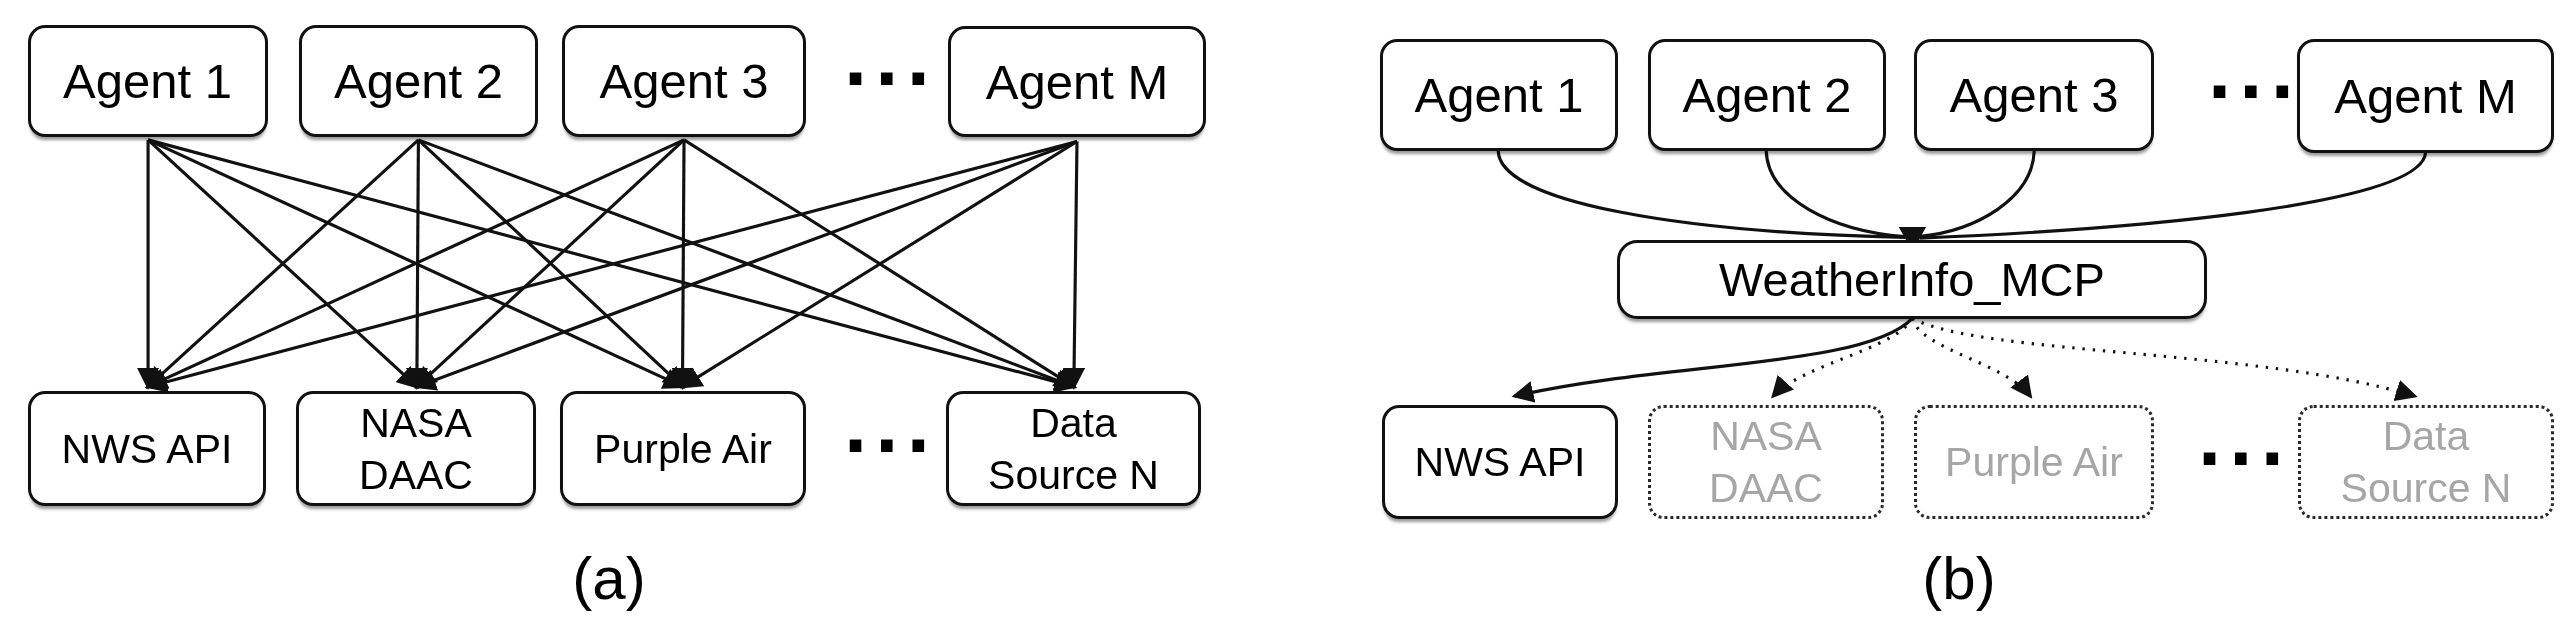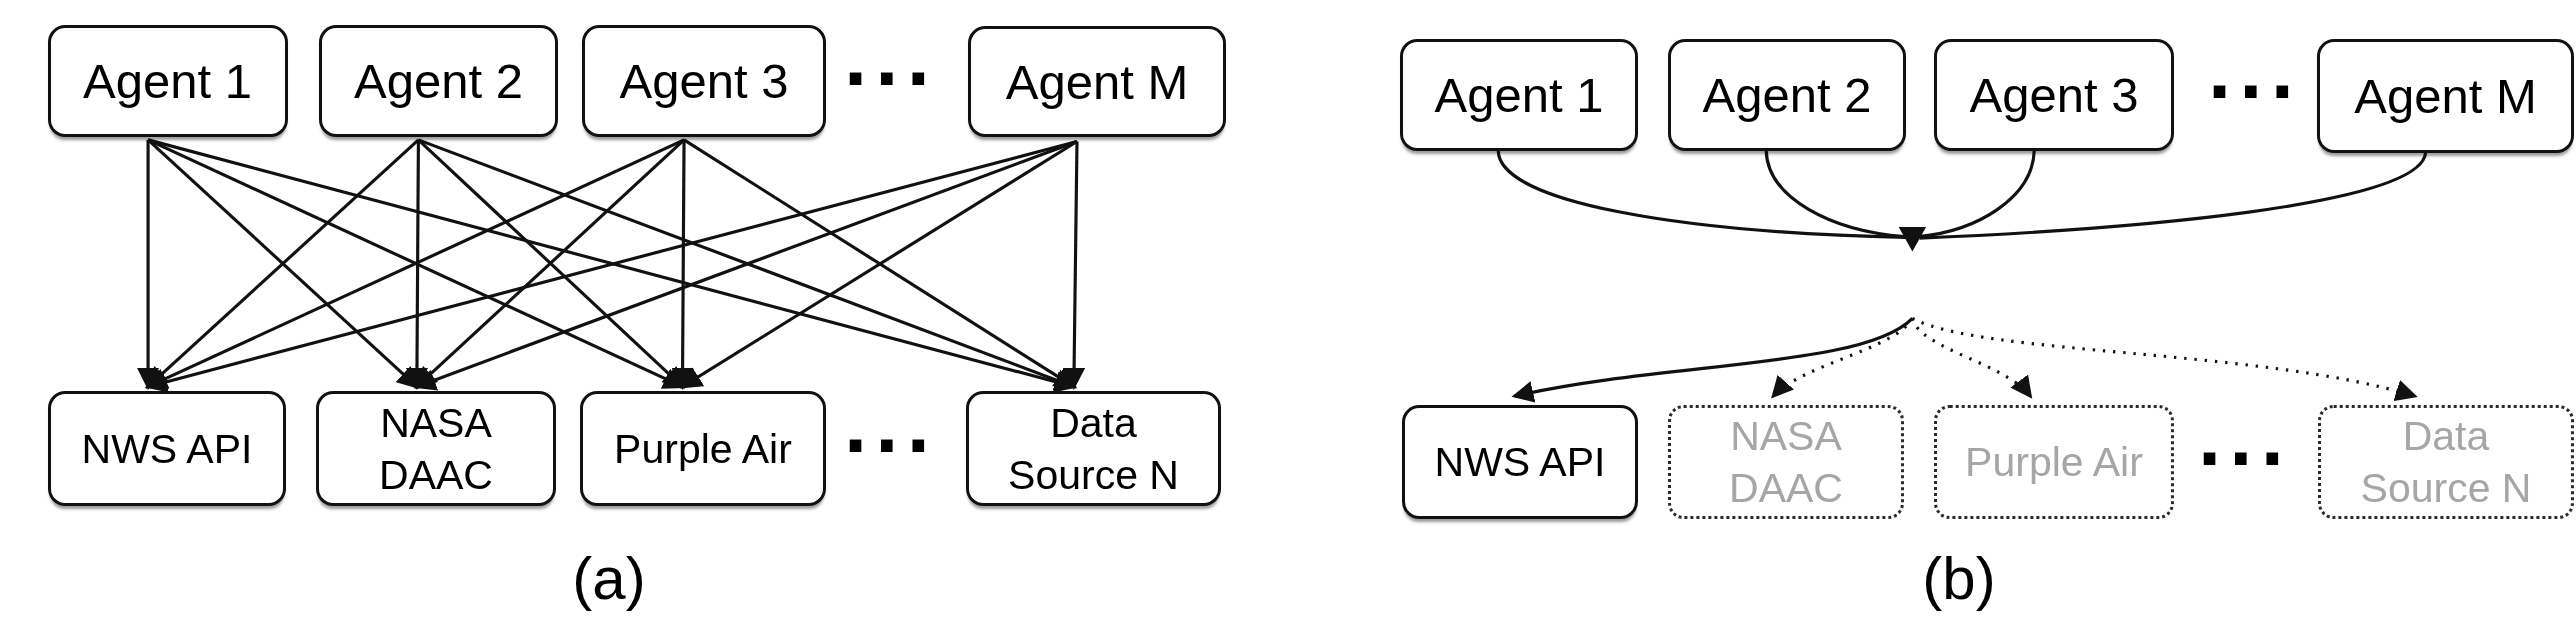--- a/index.html
+++ b/index.html
@@ -5,21 +5,21 @@
   html,body { margin:0; padding:0; background:#ffffff; }
   .canvas {
     position:relative; width:2576px; height:635px; background:#ffffff;
     font-family:"Liberation Sans", sans-serif; overflow:hidden;
   }
   svg.wires { position:absolute; left:0; top:0; width:2576px; height:635px; z-index:1; }
   .box {
     position:absolute; box-sizing:border-box; z-index:2;
     border:3.1px solid #111111; border-radius:17.3px; background:#ffffff;
     display:flex; align-items:center; justify-content:center; text-align:center;
-    color:#000000; box-shadow:0 4.7px 3.1px -2.4px rgba(0,0,0,0.40);margin-left:20px;
+    color:#000000; box-shadow:0 4.7px 3.1px -2.4px rgba(0,0,0,0.40);
   }
   .box .lbl { white-space:pre-line; }
   .agent   { font-size:49px; }
   .source  { font-size:41px; line-height:52px; }
   .hub     { font-size:47px; }
   .box.dotted {
     border:3.1px dotted #2a2a2a; color:#a6a6a6; box-shadow:none; border-radius:15.7px;
   }
   .dots {
     position:absolute; z-index:2; color:#000000;
@@ -117,20 +117,23 @@
       <span class="lbl">Agent 2</span>
     </div>
   <div class="box agent" style="left:1914px; top:39px;  width:240px; height:112px;">
       <span class="lbl">Agent 3</span>
     </div>
   <div class="dots" style="left:2207px; top:43px;">...</div>
   <div class="box agent" style="left:2297px; top:39px;  width:257px; height:114px;">
       <span class="lbl">Agent M</span>
     </div>
 
+  <div class="box hub" style="left:1617px; top:240px; width:590px; height:79px; border-radius:20.4px;">
+      <span class="lbl">WeatherInfo_MCP</span>
+    </div>
 
   <div class="box source" style="left:1382px; top:405px; width:236px; height:114px;">
       <span class="lbl">NWS API</span>
     </div>
   <div class="box source dotted" style="left:1648px; top:405px; width:236px; height:114px;">
       <span class="lbl">NASA
 DAAC</span>
     </div>
   <div class="box source dotted" style="left:1914px; top:405px; width:240px; height:114px;">
       <span class="lbl">Purple Air</span>

